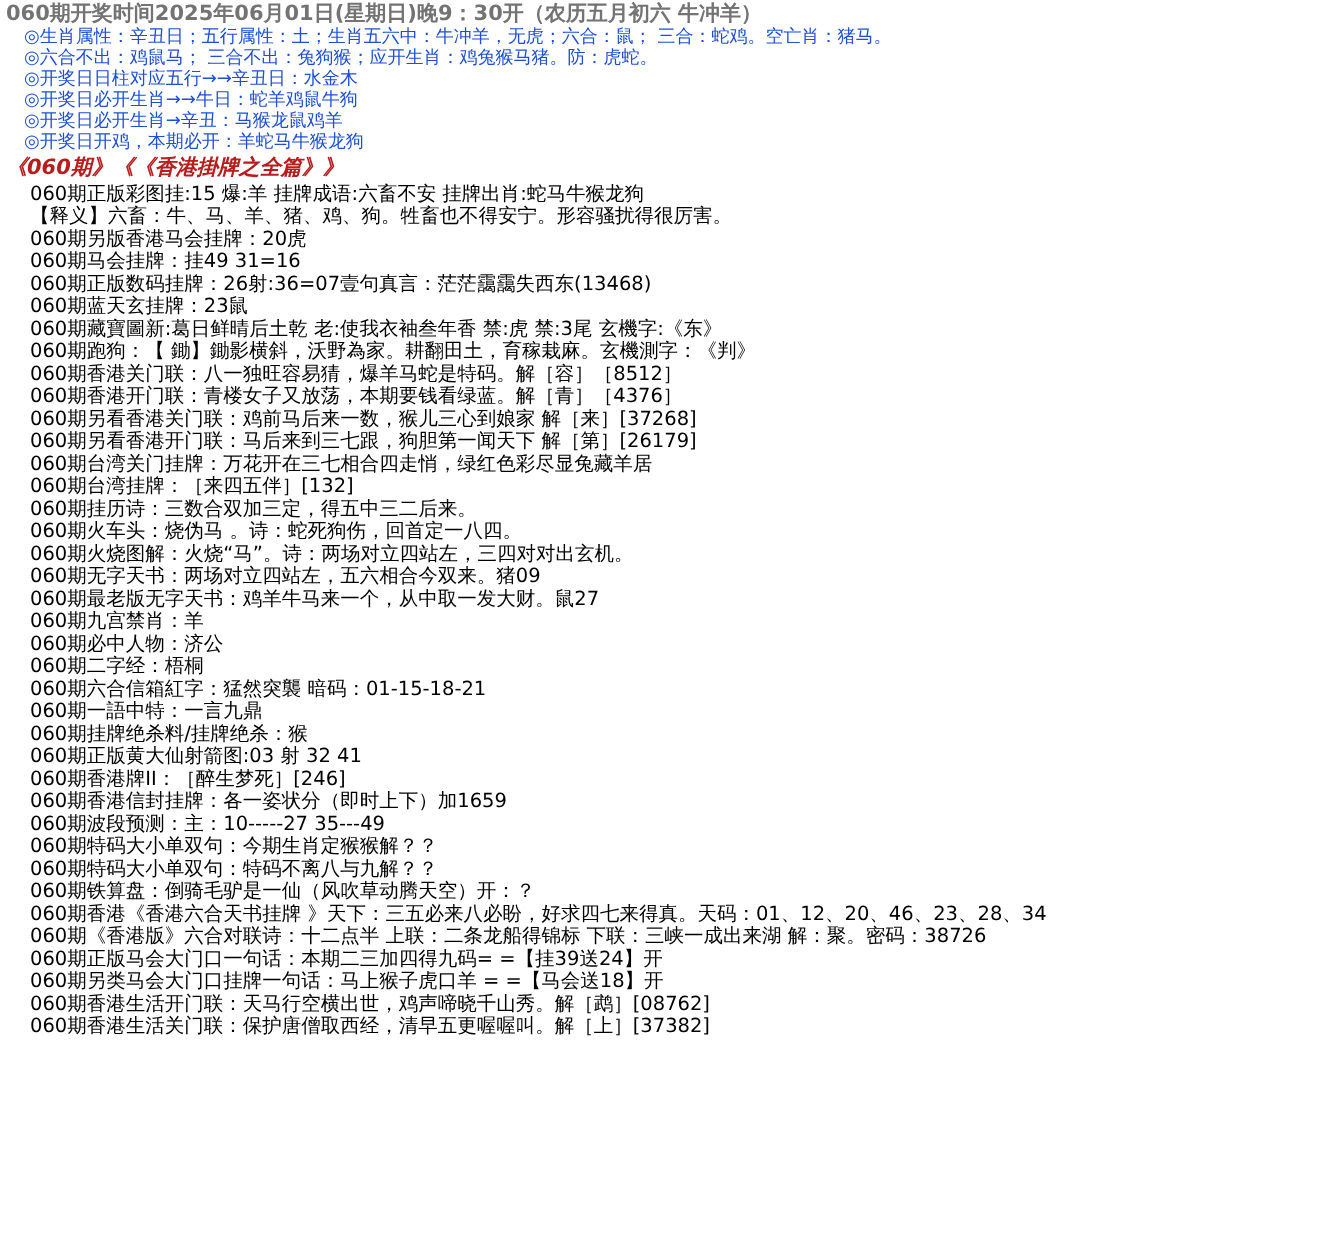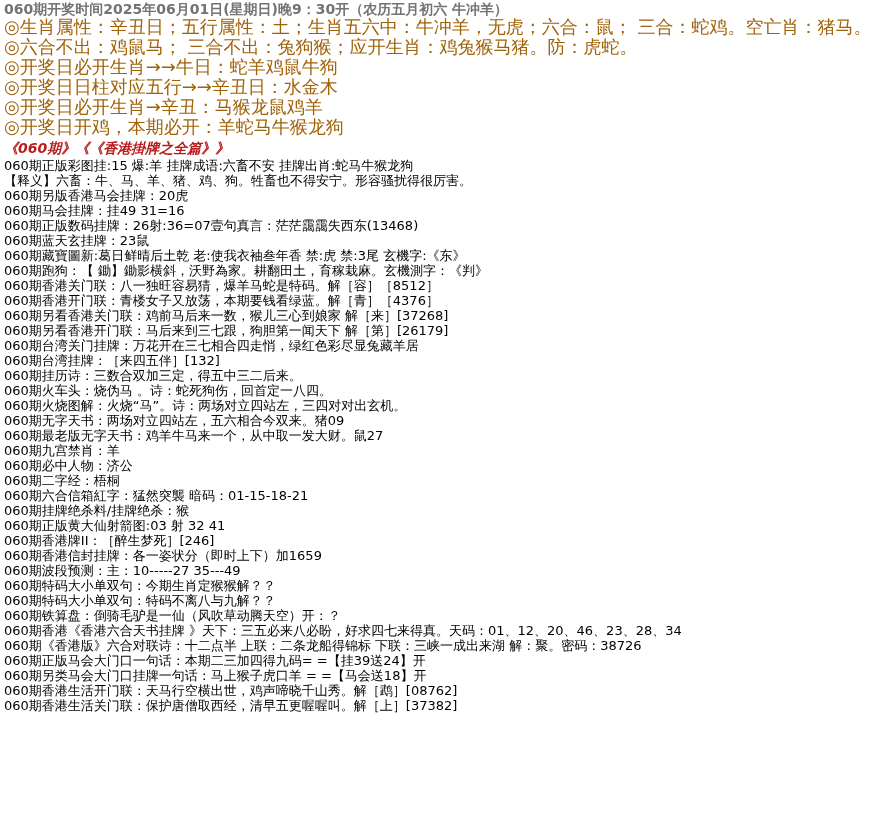--- a/index.html
+++ b/index.html
@@ -22,51 +22,53 @@
   }
   .hdr {
     color: #737373;
     font-size: 14px;
     font-weight: bold;
     padding: 2px 0 1px 4px;
     white-space: nowrap;
     letter-spacing: 0px;
   }
   .rline {
-    color: #a16207;
-    font-size: 18px;
+    color: #1d4ed8;
+    font-size: 12px;
     padding: 1px 0 1px 4px;
     white-space: nowrap;
+    margin-left: 12px;
   }
   .title-line {
     color: #b91c1c;
     font-size: 14px;
     font-weight: bold;
     font-style: italic;
     padding: 4px 0 3px 4px;
     white-space: nowrap;
   }
   .row {
     padding: 1px 0 1px 4px;
     white-space: nowrap;
     font-size: 13px;
     color: #000000;
+    margin-left: 16px;
   }
 </style>
 </head>
 <body>
 
 <div class="page">
 
   <div class="hdr">060期开奖时间2025年06月01日(星期日)晚9：30开（农历五月初六  牛冲羊）</div>
 
   <div class="rline">◎生肖属性：辛丑日；五行属性：土；生肖五六中：牛冲羊，无虎；六合：鼠；  三合：蛇鸡。空亡肖：猪马。</div>
   <div class="rline">◎六合不出：鸡鼠马；  三合不出：兔狗猴；应开生肖：鸡兔猴马猪。防：虎蛇。</div>
+  <div class="rline">◎开奖日日柱对应五行→→辛丑日：水金木</div>
   <div class="rline">◎开奖日必开生肖→→牛日：蛇羊鸡鼠牛狗</div>
-  <div class="rline">◎开奖日日柱对应五行→→辛丑日：水金木</div>
   <div class="rline">◎开奖日必开生肖→辛丑：马猴龙鼠鸡羊</div>
   <div class="rline">◎开奖日开鸡，本期必开：羊蛇马牛猴龙狗</div>
 
   <div class="title-line">《060期》《《香港掛牌之全篇》》</div>
 
   <div class="row">060期正版彩图挂:15  爆:羊  挂牌成语:六畜不安  挂牌出肖:蛇马牛猴龙狗</div>
   <div class="row">【释义】六畜：牛、马、羊、猪、鸡、狗。牲畜也不得安宁。形容骚扰得很厉害。</div>
   <div class="row">060期另版香港马会挂牌：20虎</div>
   <div class="row">060期马会挂牌：挂49  31=16</div>
   <div class="row">060期正版数码挂牌：26射:36=07壹句真言：茫茫靄靄失西东(13468)</div>
@@ -81,20 +83,21 @@
   <div class="row">060期台湾挂牌：［来四五伴］[132]</div>
   <div class="row">060期挂历诗：三数合双加三定，得五中三二后来。</div>
   <div class="row">060期火车头：烧伪马 。诗：蛇死狗伤，回首定一八四。</div>
   <div class="row">060期火烧图解：火烧“马”。诗：两场对立四站左，三四对对出玄机。</div>
   <div class="row">060期无字天书：两场对立四站左，五六相合今双来。猪09</div>
   <div class="row">060期最老版无字天书：鸡羊牛马来一个，从中取一发大财。鼠27</div>
   <div class="row">060期九宫禁肖：羊</div>
   <div class="row">060期必中人物：济公</div>
   <div class="row">060期二字经：梧桐</div>
   <div class="row">060期六合信箱紅字：猛然突襲  暗码：01-15-18-21</div>
+  <div class="row">060期一語中特：一言九鼎</div>
   <div class="row">060期挂牌绝杀料/挂牌绝杀：猴</div>
   <div class="row">060期正版黄大仙射箭图:03  射  32  41</div>
   <div class="row">060期香港牌II：［醉生梦死］[246]</div>
   <div class="row">060期香港信封挂牌：各一姿状分（即时上下）加1659</div>
   <div class="row">060期波段预测：主：10-----27  35---49</div>
   <div class="row">060期特码大小单双句：今期生肖定猴猴解？？</div>
   <div class="row">060期特码大小单双句：特码不离八与九解？？</div>
   <div class="row">060期铁算盘：倒骑毛驴是一仙（风吹草动腾天空）开：？</div>
   <div class="row">060期香港《香港六合天书挂牌 》天下：三五必来八必盼，好求四七来得真。天码：01、12、20、46、23、28、34</div>
   <div class="row">060期《香港版》六合对联诗：十二点半  上联：二条龙船得锦标  下联：三峡一成出来湖  解：聚。密码：38726</div>

